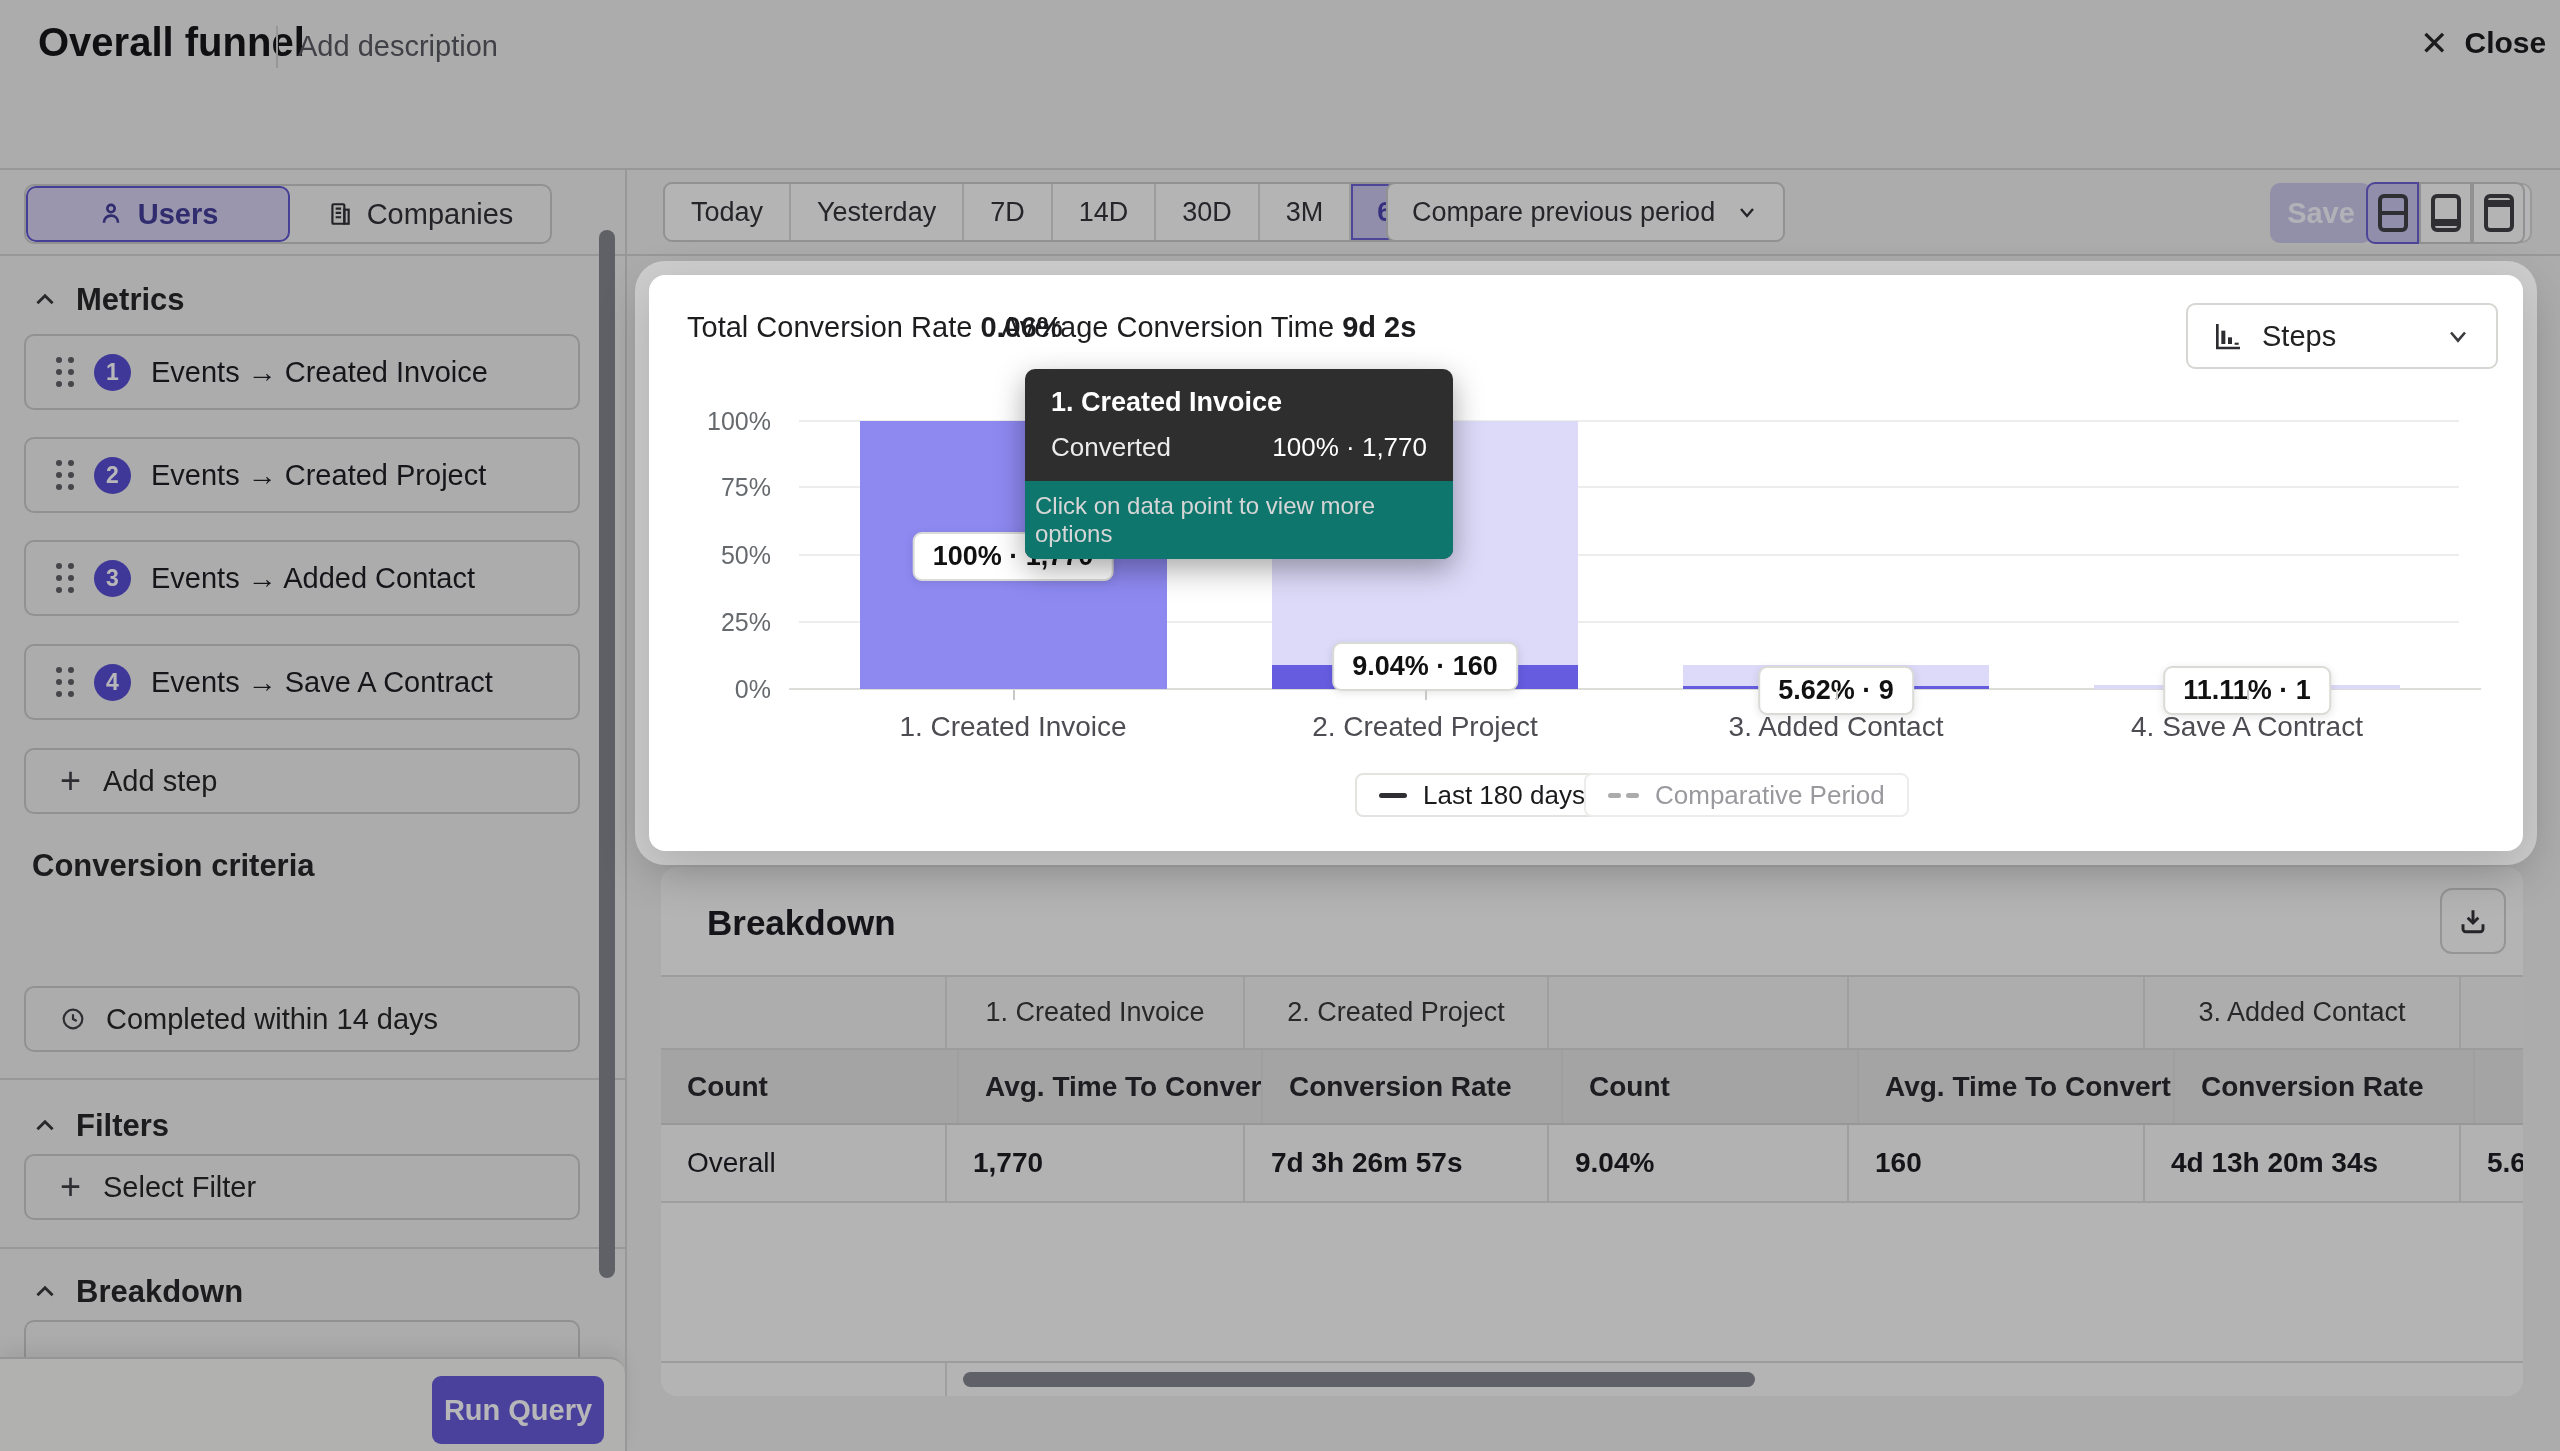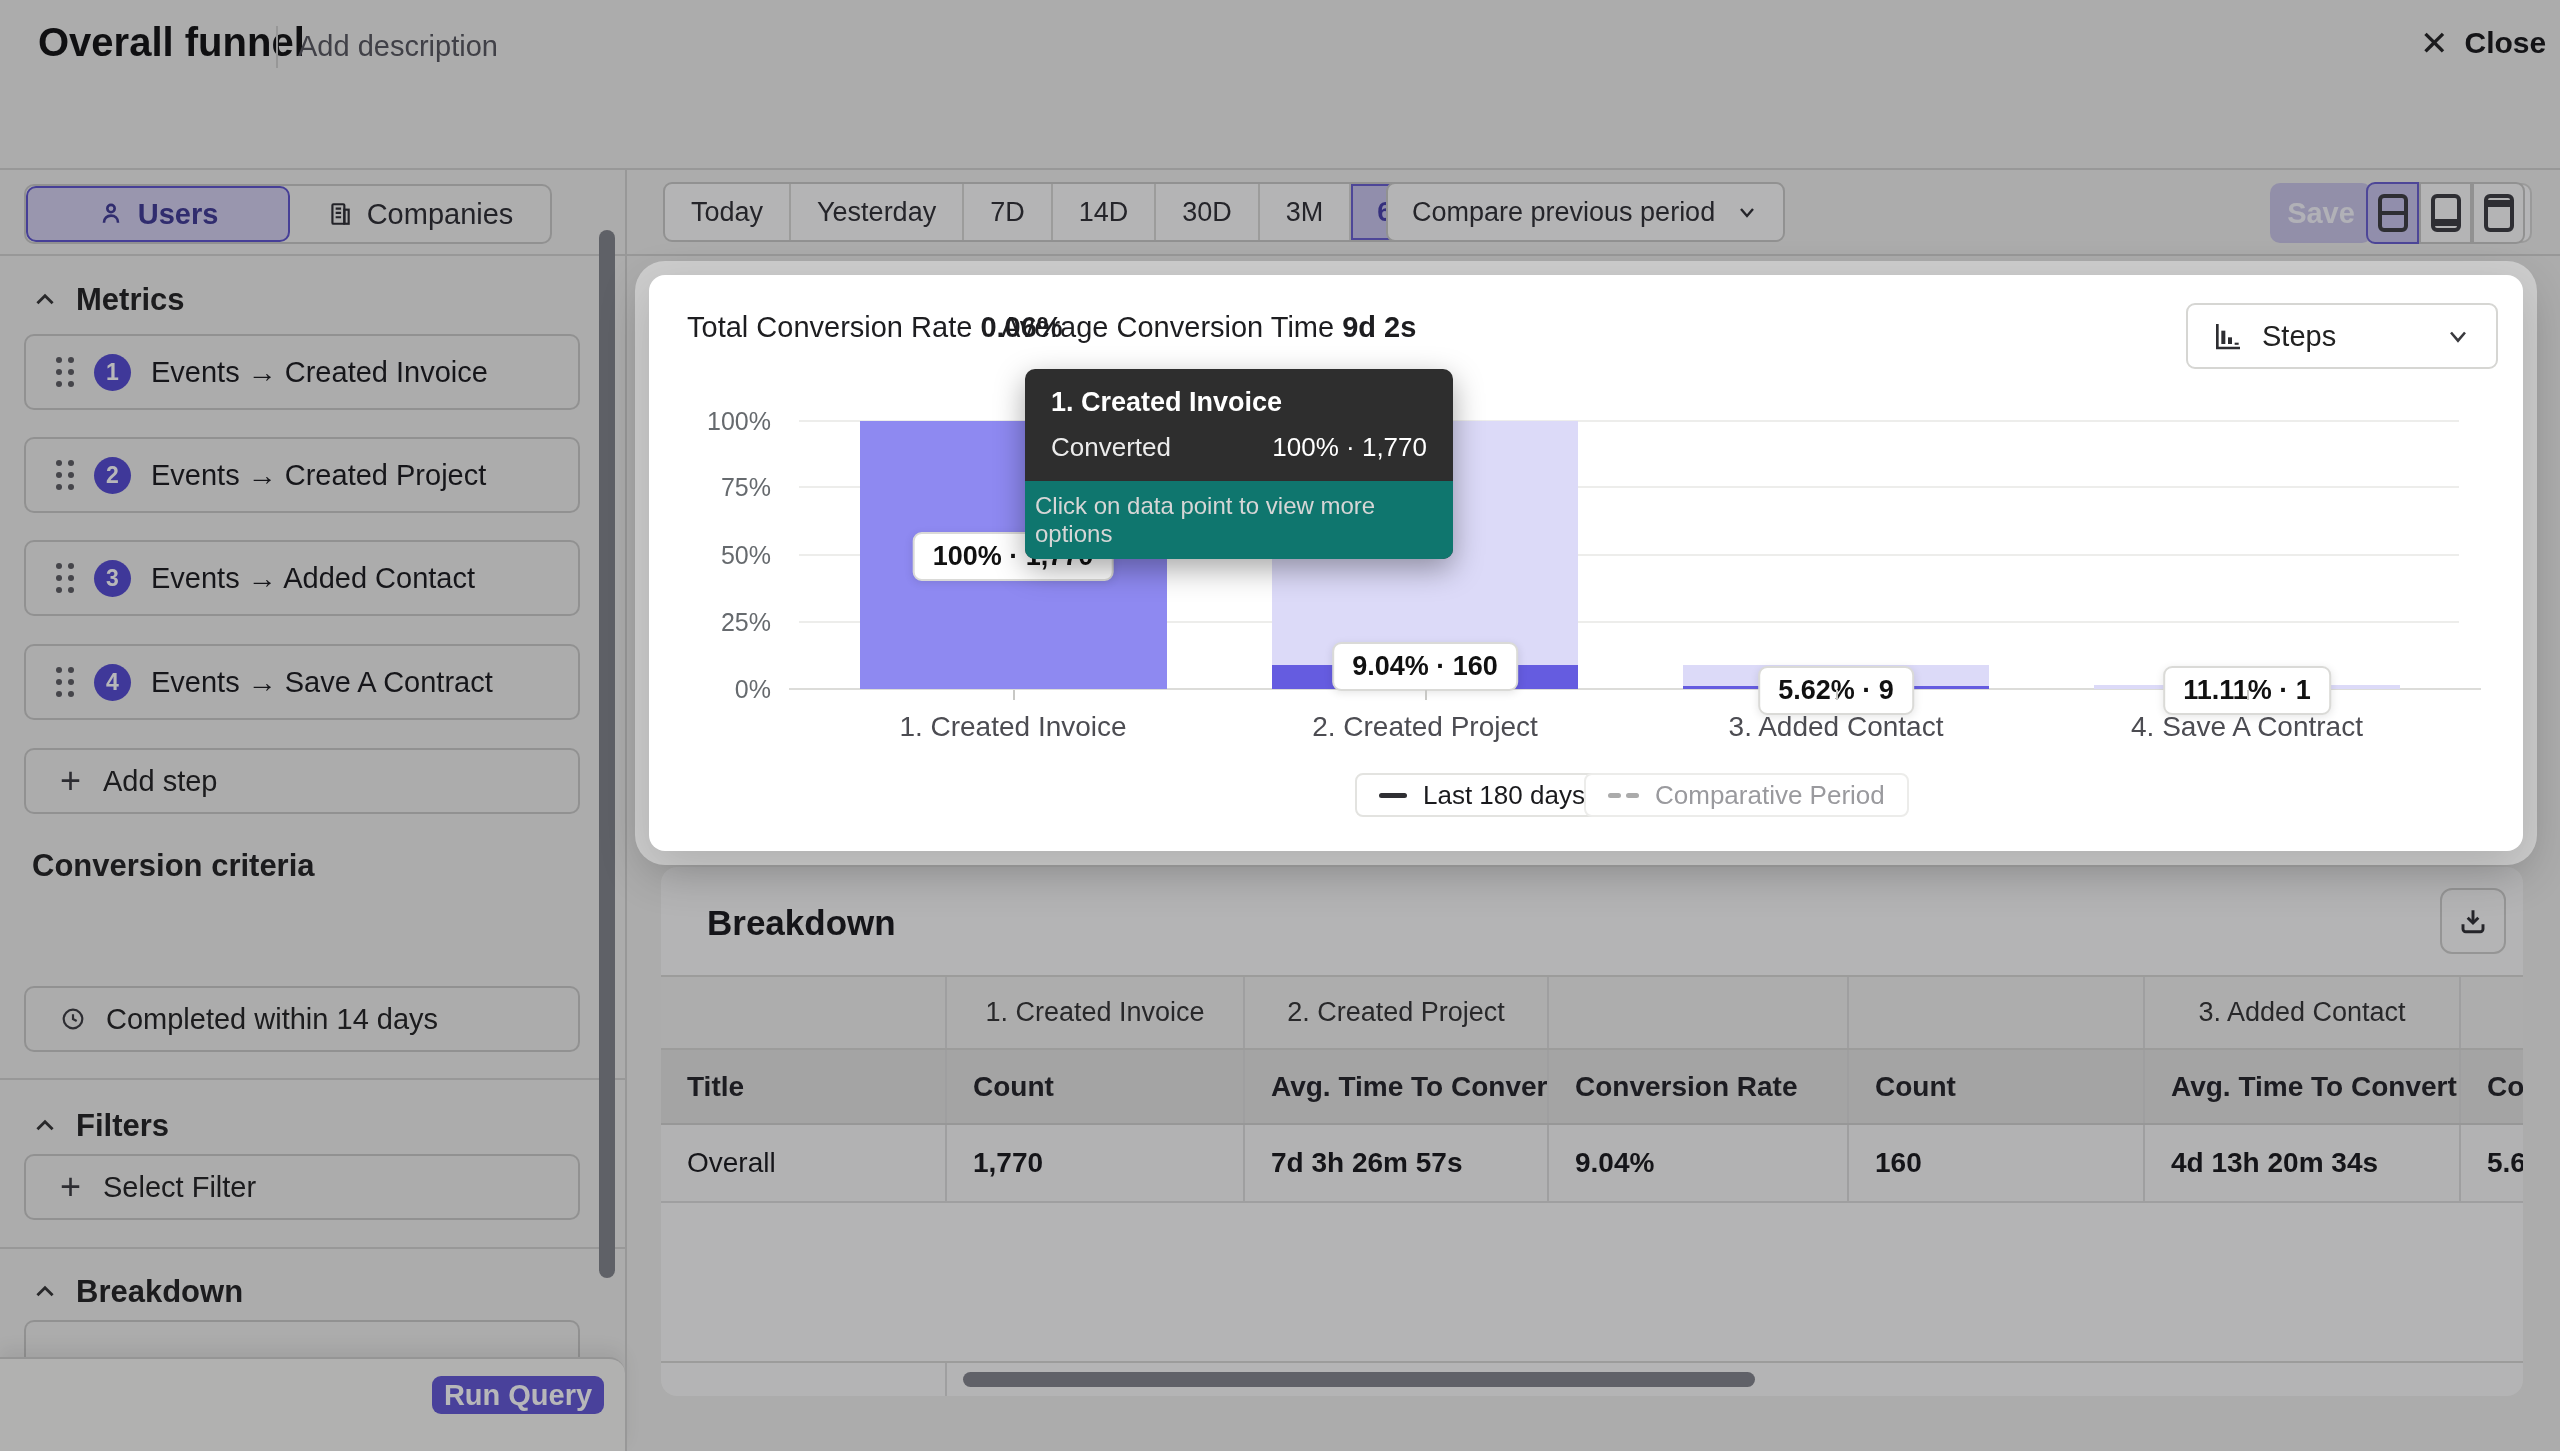--- a/index.html
+++ b/index.html
@@ -236,21 +236,21 @@
   <div class="abs sec-head" style="left:32px; top:1274px;">
     <svg class="chev" viewBox="0 0 24 24" fill="none" stroke="#333" stroke-width="2.6">
         <polyline points="5 15 12 8 19 15"></polyline>
       </svg>
     <span>Breakdown</span>
   </div>
   <div class="abs" style="left:24px; top:1320px; width:556px; height:37px; border:2px solid #c9c9c6; border-bottom:none; border-radius:10px 10px 0 0;"></div>
 
   <div class="abs sb-scroll" style="left:599px; top:230px; height:1048px;"></div>
   <div class="abs runbar" style="left:0; top:1357px; width:625px; height:94px;">
-    <div class="run-btn" style="position:absolute; right:21px; top:17px; width:172px; height:38px;">Run Query</div>
+    <div class="run-btn" style="position:absolute; right:21px; top:17px; width:172px; height:68px;">Run Query</div>
   </div>
   <div class="abs vdiv" style="left:625px; top:168px; height:1283px;"></div>
 
   <div class="abs dateseg" style="left:663px; top:182px;">
     <div>Today</div>
     <div>Yesterday</div>
     <div>7D</div>
     <div>14D</div>
     <div>30D</div>
     <div>3M</div>
@@ -379,21 +379,20 @@
       <div class="tcell" style="width:286px;"></div>
       <div class="tcell" style="width:298px;">1. Created Invoice</div>
       <div class="tcell" style="width:304px;">2. Created Project</div>
       <div class="tcell" style="width:300px;"></div>
       <div class="tcell" style="width:296px;"></div>
       <div class="tcell" style="width:316px;">3. Added Contact</div>
       <div class="tcell" style="width:300px;"></div>
     </div>
 
     <div class="trow hrow" style="top:183px; height:75px;">
-      <div class="tcell" style="width:286px;">Title</div>
       <div class="tcell" style="width:298px;">Count</div>
       <div class="tcell" style="width:304px;">Avg. Time To Convert</div>
       <div class="tcell" style="width:300px;">Conversion Rate</div>
       <div class="tcell" style="width:296px;">Count</div>
       <div class="tcell" style="width:316px;">Avg. Time To Convert</div>
       <div class="tcell" style="width:300px;">Conversion Rate</div>
     </div>
 
     <div class="trow drow" style="top:258px; height:78px;">
       <div class="tcell" style="width:286px;">Overall</div>

